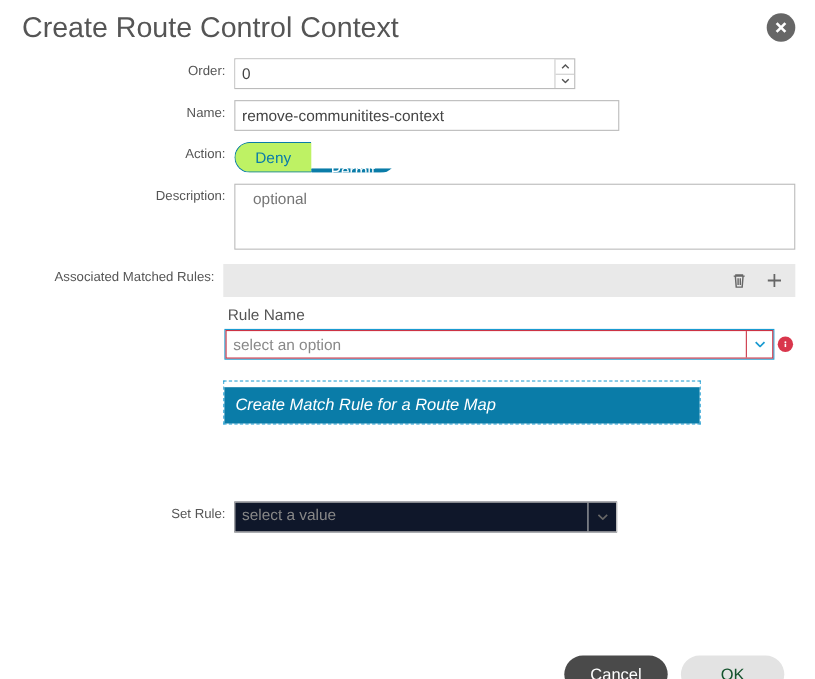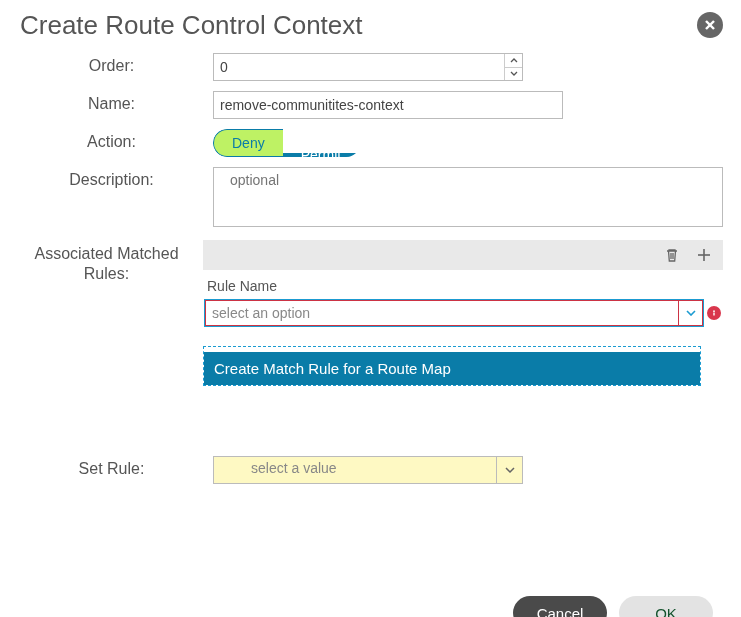--- a/index.html
+++ b/index.html
@@ -32,25 +32,25 @@
     cursor: pointer;
   }
   .close-btn svg { stroke: #fff; }
   .form-row {
     display: flex;
     align-items: flex-start;
     margin-bottom: 10px;
   }
   .form-label {
     width: 195px;
-    text-align: center;
+    text-align: right;
     padding-right: 8px;
     color: #555;
     padding-top: 4px;
-    font-size: 16px;
+    font-size: 12px;
   }
   .form-field { flex: 1; }
   .spinner-wrap {
     display: inline-flex;
     border: 1px solid #bbb;
     width: 310px;
     height: 28px;
     background: #fff;
   }
   .spinner-input {
@@ -172,43 +172,43 @@
     cursor: pointer;
   }
   .err-dot {
     width: 14px; height: 14px; border-radius: 50%;
     background: #d9364c;
     color: #fff;
     font-size: 10px;
     display: flex; align-items:center; justify-content:center;
   }
   .dropdown-panel {
-    width: 498px;
+    width: 434px;
     margin-top: 20px;
     border: 1px dashed #1b9bd1;
+    font-style: italic;
   }
   .dropdown-search-slot {
     height: 5px;
     background:#fff;
   }
   .dropdown-option {
     background: #0a7ca8;
     color: #fff;
     padding: 8px 10px;
     cursor: pointer;
     font-size: 15px;
   }
   .setrule-row { margin-top: 70px; }
   .select-std {
     display: inline-flex;
     border: 1px solid #bbb;
-    width: 310px;
+    width: 348px;
     height: 28px;
-    background:#fef9c3;
-    padding-left:31px;
+    background:#0f172a;
   }
   .select-std span {
     flex:1; padding:3px 6px; color:#888;
   }
   .select-std .chev {
     width: 26px; border-left:1px solid #bbb;
     display:flex; align-items:center; justify-content:center; cursor:pointer;
   }
   .footer {
     display: flex;

